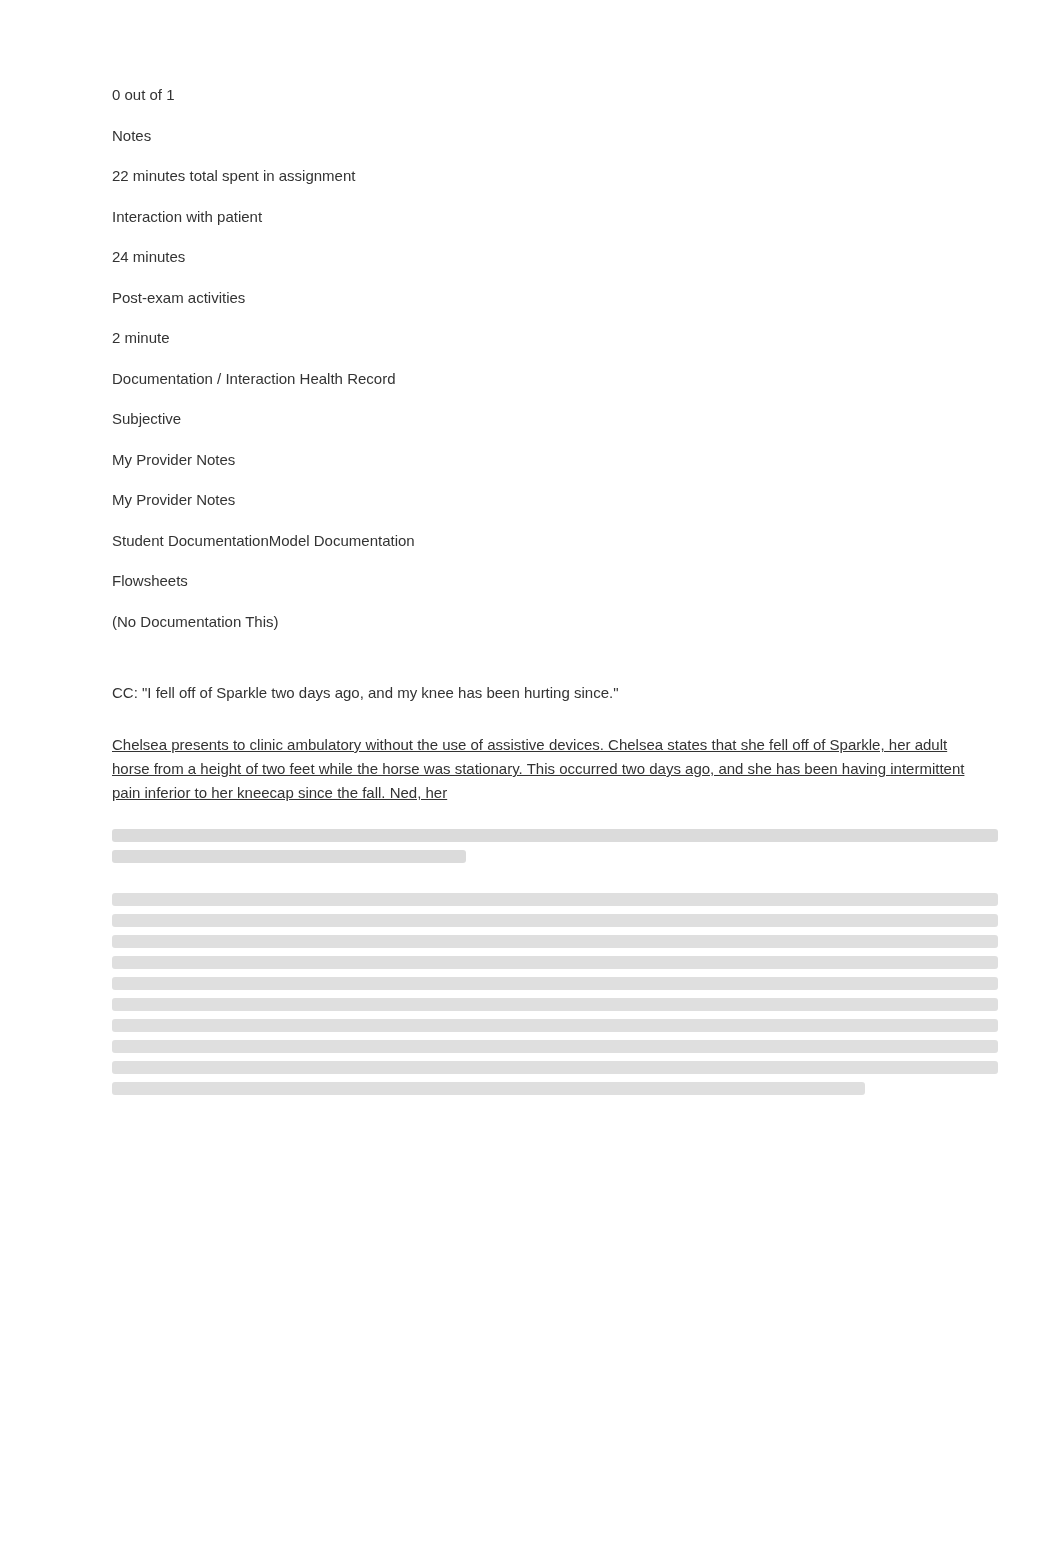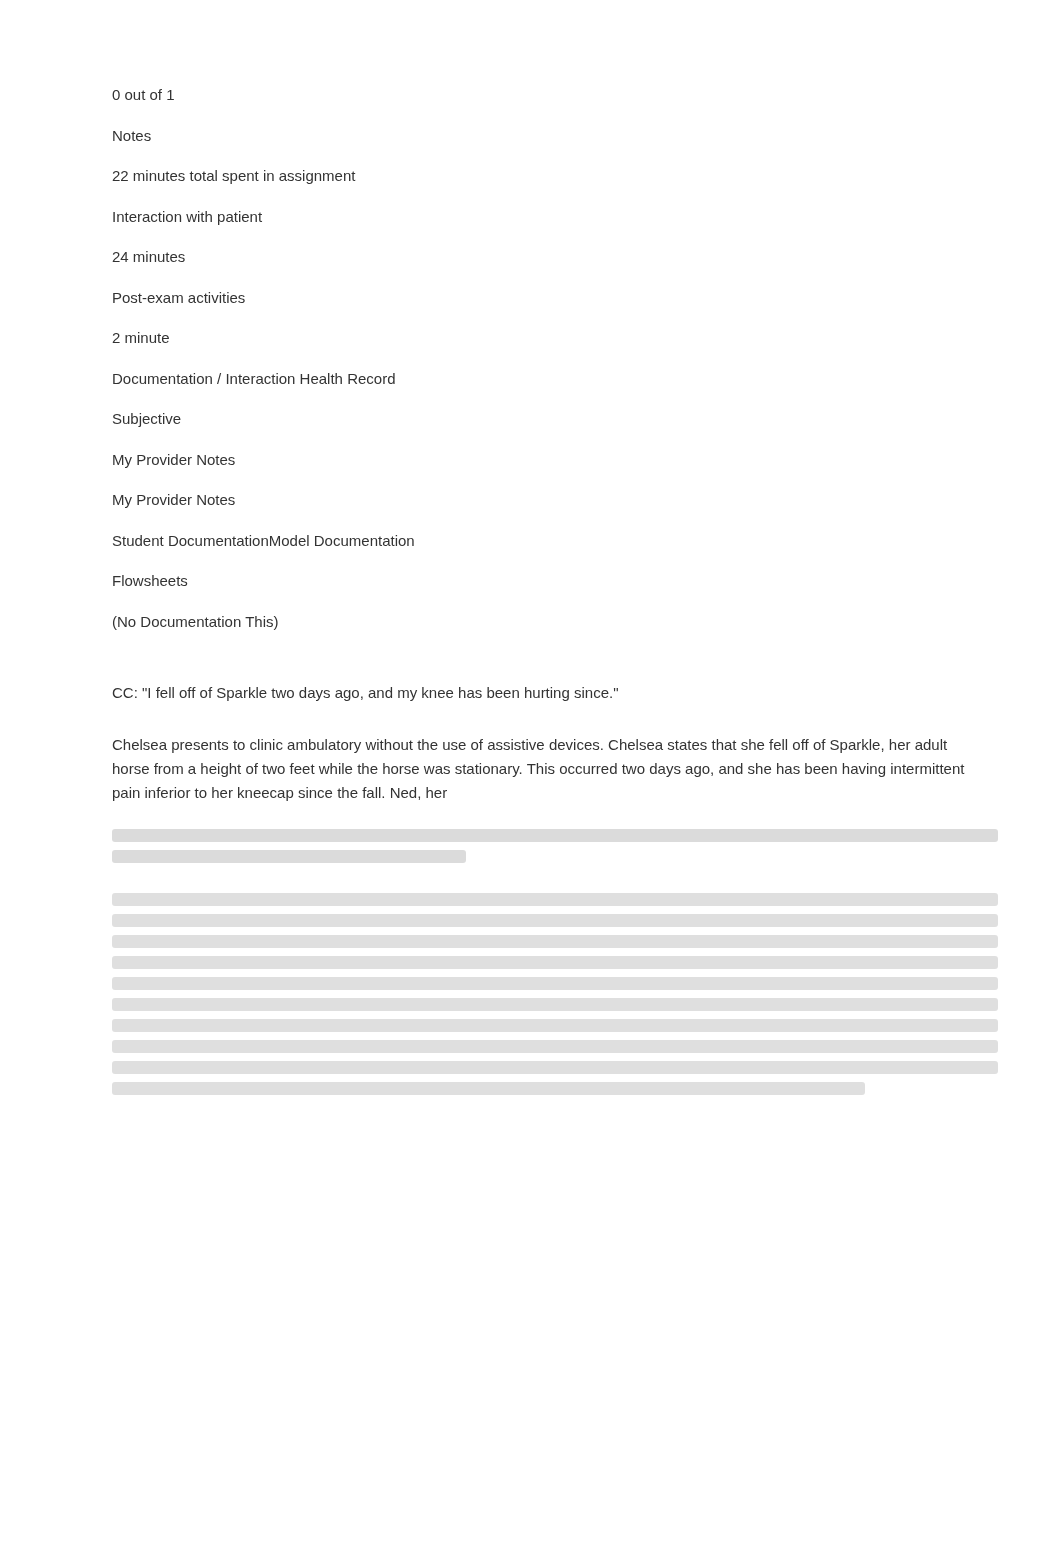--- a/index.html
+++ b/index.html
@@ -115,21 +115,21 @@
 <div class="content-block">
   <span class="label-text">(No Documentation This)</span>
 </div>
 
 <div class="section-spacer"></div>
 
 <div class="content-block" style="margin-top: 12px; margin-bottom: 28px;">
   <p class="normal-paragraph">CC: "I fell off of Sparkle two days ago, and my knee has been hurting since."</p>
 </div>
 
-<div class="content-block" style="margin-bottom: 24px;">
+<div class="content-block" style="margin-bottom: 24px; text-decoration: underline;">
   <p class="normal-paragraph">Chelsea presents to clinic ambulatory without the use of assistive devices. Chelsea states that she fell off of Sparkle, her adult horse from a height of two feet while the horse was stationary. This occurred two days ago, and she has been having intermittent pain inferior to her kneecap since the fall. Ned, her</p>
 </div>
 
 <div class="blurred-section">
   <div class="blurred-line" style="width: 100%; opacity: 0.5;"></div>
   <div class="blurred-line" style="width: 40%; opacity: 0.5;"></div>
 </div>
 
 <div class="blurred-section-2" style="margin-top: 30px;">
   <div class="blurred-line" style="width: 100%; opacity: 0.45; height: 13px; margin-bottom: 6px;"></div>

